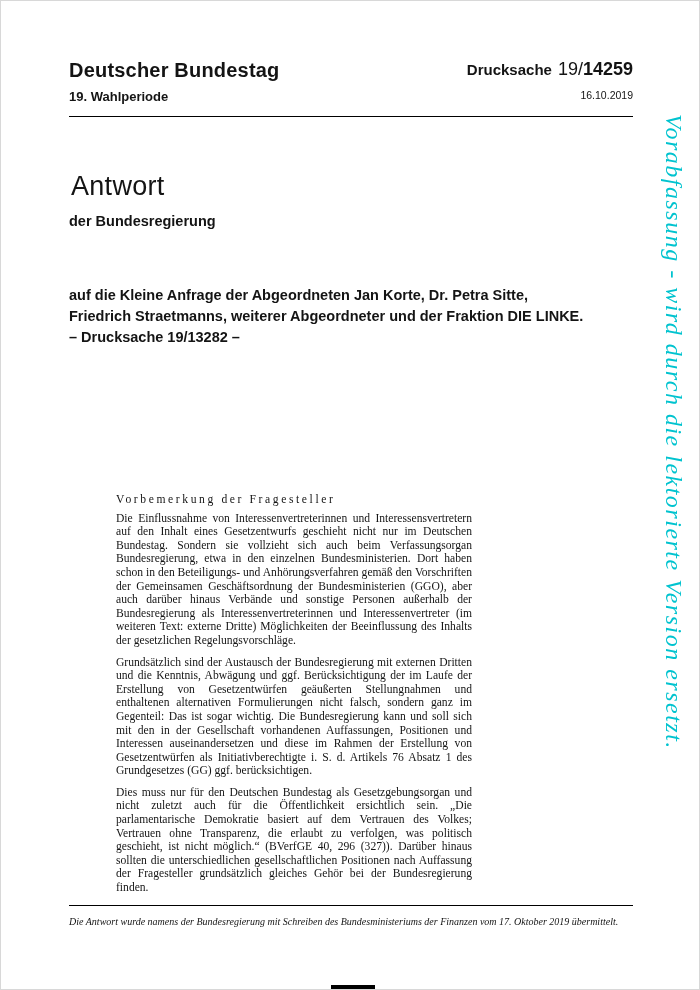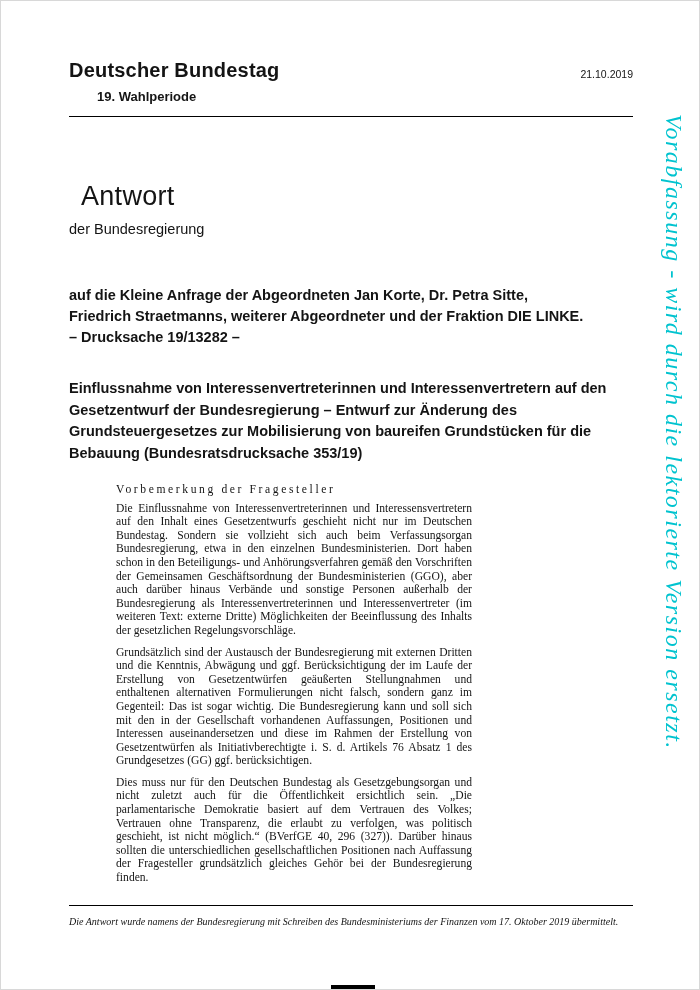--- a/index.html
+++ b/index.html
@@ -31,21 +31,20 @@
   }
   .institution {
     font-size: 20px;
     font-weight: bold;
     letter-spacing: 0.2px;
   }
   .period {
     font-size: 13px;
     font-weight: bold;
     margin-top: 7px;
-    margin-left: 28px;
   }
   .header-right { text-align: right; }
   .ds-line { white-space: nowrap; }
   .ds-label {
     font-size: 15px;
     font-weight: bold;
     margin-right: 6px;
   }
   .ds-prefix {
     font-size: 18px;
@@ -77,31 +76,31 @@
     font-style: italic;
     font-size: 24px;
     letter-spacing: 1.5px;
     white-space: nowrap;
   }
   
   .answer-title {
     position: absolute;
     left: 68px;
     top: 168px;
-    margin: 12px;
+    margin: 2px;
     font-size: 27px;
     font-weight: normal;
     letter-spacing: 0.3px;
   }
   .answer-subtitle {
     position: absolute;
     left: 68px;
-    top: 220px;
+    top: 212px;
     font-size: 14.5px;
-    font-weight: normal;
+    font-weight: bold;
   }
   .reference {
     position: absolute;
     left: 68px;
     top: 284px;
     width: 564px;
     font-size: 14.5px;
     font-weight: bold;
     line-height: 21px;
   }
@@ -112,21 +111,21 @@
     width: 556px;
     font-size: 14.5px;
     font-weight: bold;
     line-height: 21.5px;
     margin: 0;
   }
   
   .body-text {
     position: absolute;
     left: 115px;
-    top: 482px;
+    top: 492px;
     width: 356px;
     font-family: "Liberation Serif", serif;
     font-size: 11.6px;
     line-height: 13.6px;
     text-align: justify;
     hyphens: auto;
     -webkit-hyphens: auto;
   }
   .section-heading {
     letter-spacing: 2.6px;
@@ -166,36 +165,38 @@
 <div class="page">
 
   <div class="watermark" style="color: rgb(0, 195, 207);">Vorabfassung - wird durch die lektorierte Version ersetzt.</div>
 
   <header class="doc-header">
     <div class="header-left">
       <div class="institution">Deutscher Bundestag</div>
       <div class="period">19. Wahlperiode</div>
     </div>
     <div class="header-right">
-      <div class="doc-date">21.10.2019</div>
+      <div class="ds-line">
+        <span class="ds-label">Drucksache</span><span class="ds-prefix">19/</span><span class="ds-number">14259</span>
+      </div>
+      <div class="doc-date">16.10.2019</div>
     </div>
   </header>
 
   <div class="header-rule"></div>
 
   <h1 class="answer-title">Antwort</h1>
   <div class="answer-subtitle">der Bundesregierung</div>
 
   <div class="reference">
     <div>auf die Kleine Anfrage der Abgeordneten Jan Korte, Dr. Petra Sitte,</div>
     <div>Friedrich Straetmanns, weiterer Abgeordneter und der Fraktion DIE LINKE.</div>
     <div>– Drucksache 19/13282 –</div>
   </div>
 
-  <p class="subject">Einflussnahme von Interessenvertreterinnen und Interessenvertretern auf den Gesetzentwurf der Bundesregierung – Entwurf zur Änderung des Grundsteuergesetzes zur Mobilisierung von baureifen Grundstücken für die Bebauung (Bundesratsdrucksache 353/19)</p>
 
   <section class="body-text">
     <div class="section-heading">Vorbemerkung der Fragesteller</div>
     <p lang="de">Die Einflussnahme von Interessenvertreterinnen und Interessensvertretern auf den Inhalt eines Gesetzentwurfs geschieht nicht nur im Deutschen Bundestag. Sondern sie vollzieht sich auch beim Verfassungsorgan Bundesregierung, etwa in den einzelnen Bundesministerien. Dort haben schon in den Beteiligungs- und Anhörungsverfahren gemäß den Vorschriften der Gemeinsamen Geschäftsordnung der Bundesministerien (GGO), aber auch darüber hinaus Verbände und sonstige Personen außerhalb der Bundesregierung als Interessenvertreterinnen und Interessenvertreter (im weiteren Text: externe Dritte) Möglichkeiten der Beeinflussung des Inhalts der gesetzlichen Regelungsvorschläge.</p>
     <p lang="de">Grundsätzlich sind der Austausch der Bundesregierung mit externen Dritten und die Kenntnis, Abwägung und ggf. Berücksichtigung der im Laufe der Erstellung von Gesetzentwürfen geäußerten Stellungnahmen und enthaltenen alternativen Formulierungen nicht falsch, sondern ganz im Gegenteil: Das ist sogar wichtig. Die Bundesregierung kann und soll sich mit den in der Gesellschaft vorhandenen Auffassungen, Positionen und Interessen auseinandersetzen und diese im Rahmen der Erstellung von Gesetzentwürfen als Initiativberechtigte i. S. d. Artikels 76 Absatz 1 des Grundgesetzes (GG) ggf. berücksichtigen.</p>
     <p lang="de">Dies muss nur für den Deutschen Bundestag als Gesetzgebungsorgan und nicht zuletzt auch für die Öffentlichkeit ersichtlich sein. „Die parlamentarische Demokratie basiert auf dem Vertrauen des Volkes; Vertrauen ohne Transparenz, die erlaubt zu verfolgen, was politisch geschieht, ist nicht möglich.“ (BVerfGE 40, 296 (327)). Darüber hinaus sollten die unterschiedlichen gesellschaftlichen Positionen nach Auffassung der Fragesteller grundsätzlich gleiches Gehör bei der Bundesregierung finden.</p>
   </section>
 
   <footer class="doc-footer">
     <div class="footer-rule"></div>

